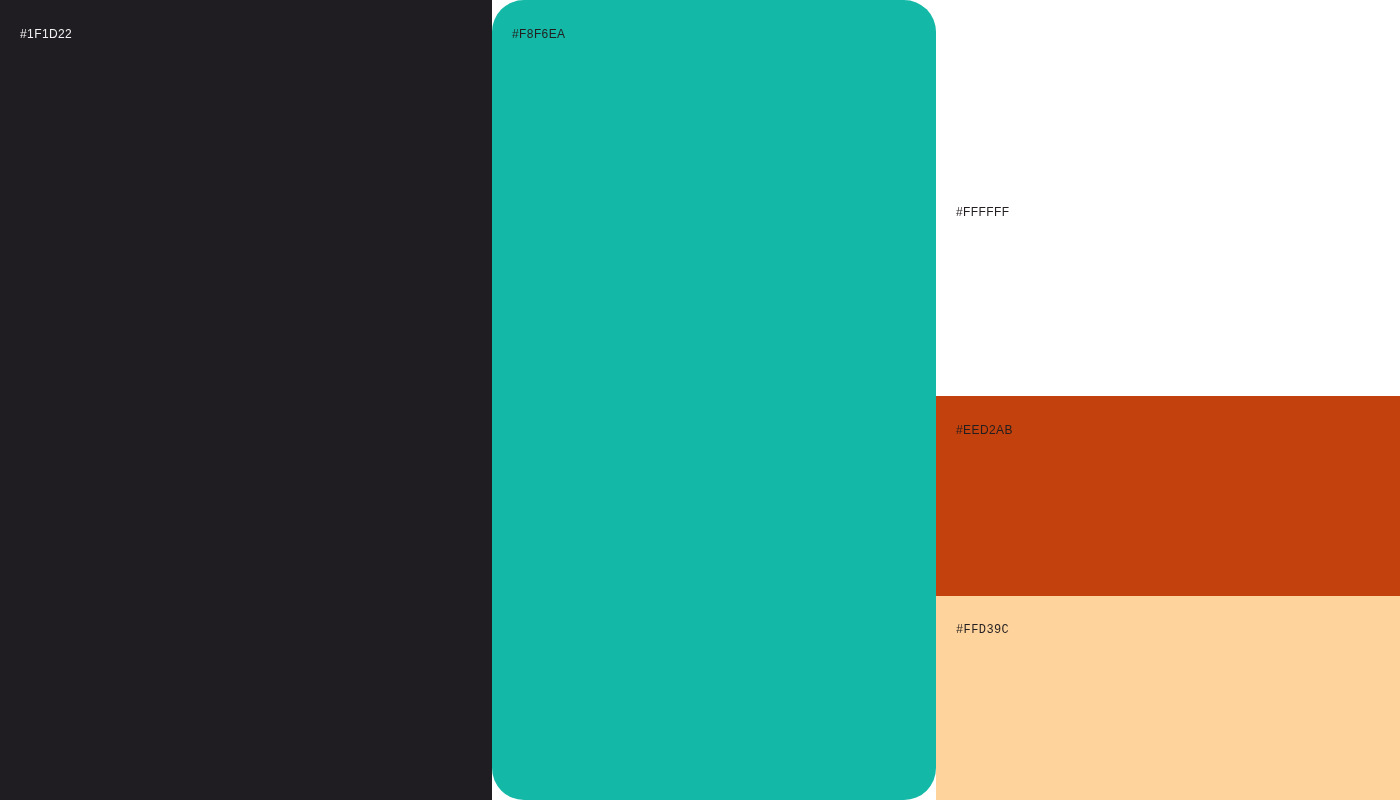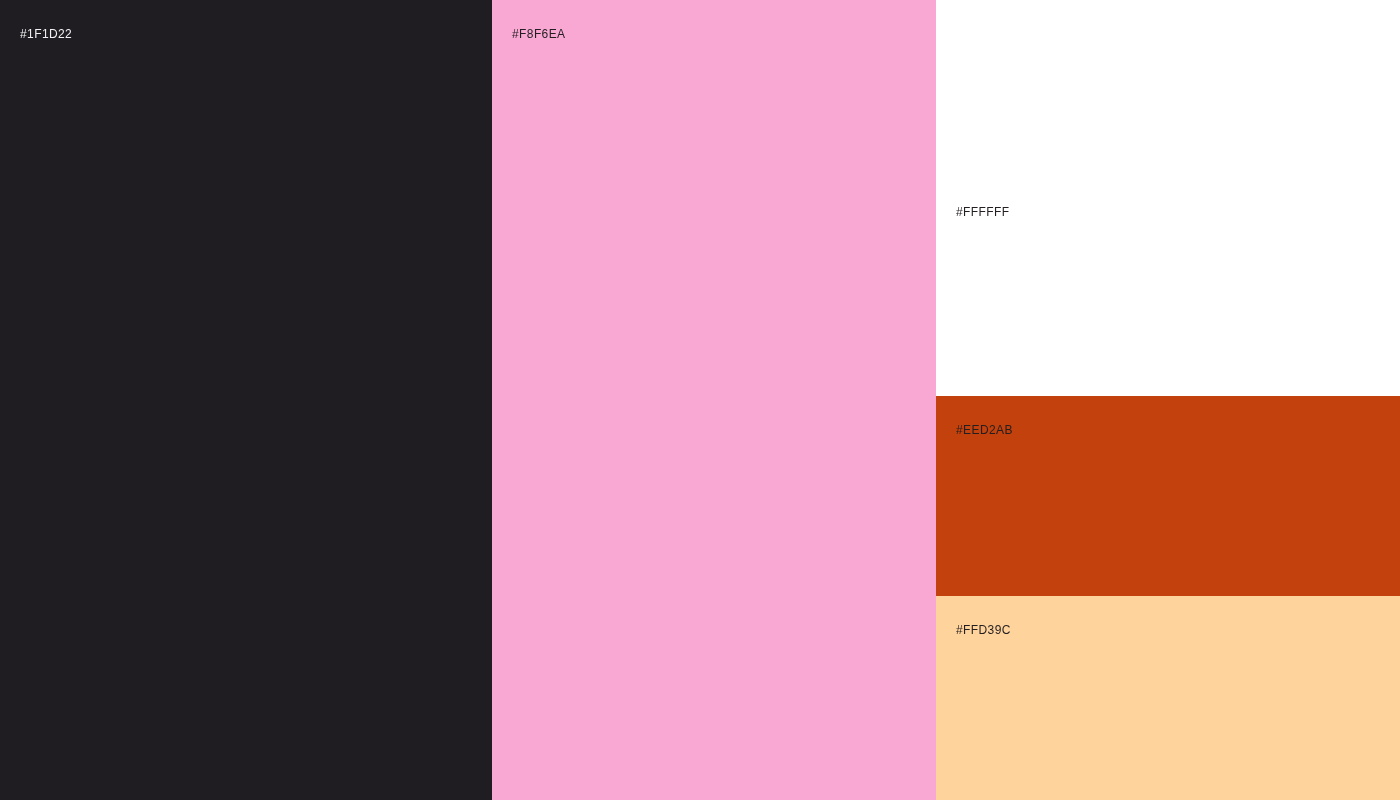--- a/index.html
+++ b/index.html
@@ -40,21 +40,21 @@
     flex-direction: column;
     align-items: stretch;
   }
   .swatch-block {
     position: relative;
     box-sizing: border-box;
     width: 100%;
   }
   .swatch-block.white { height: 396px; }
   .swatch-block.tan   { height: 200px; }
-  .swatch-block.peach { height: 204px; }
+  .swatch-block.peach { height: 204px; font-family: Liberation Mono, monospace; }
 
   
   .hex-label {
     position: absolute;
     left: 20px;
     top: 12px;
     font-size: 12px;
     line-height: 16px;
     letter-spacing: 0.4px;
     white-space: nowrap;
@@ -72,21 +72,21 @@
 </style>
 </head>
 <body>
 
 <div class="palette">
 
   <div class="swatch-col dark" style="background:#1F1D22;">
     <span class="hex-label on-dark">#1F1D22</span>
   </div>
 
-  <div class="swatch-col cream" style="background:#f9a8d4;">
+  <div class="swatch-col cream" style="background:#14b8a6;border-radius:32px;">
     <span class="hex-label on-light">#F8F6EA</span>
   </div>
 
   <div class="swatch-stack">
 
     <div class="swatch-block white" style="background:#FFFFFF;">
       <span class="hex-label on-light centered">#FFFFFF</span>
     </div>
 
     <div class="swatch-block tan" style="background:#c2410c;">

